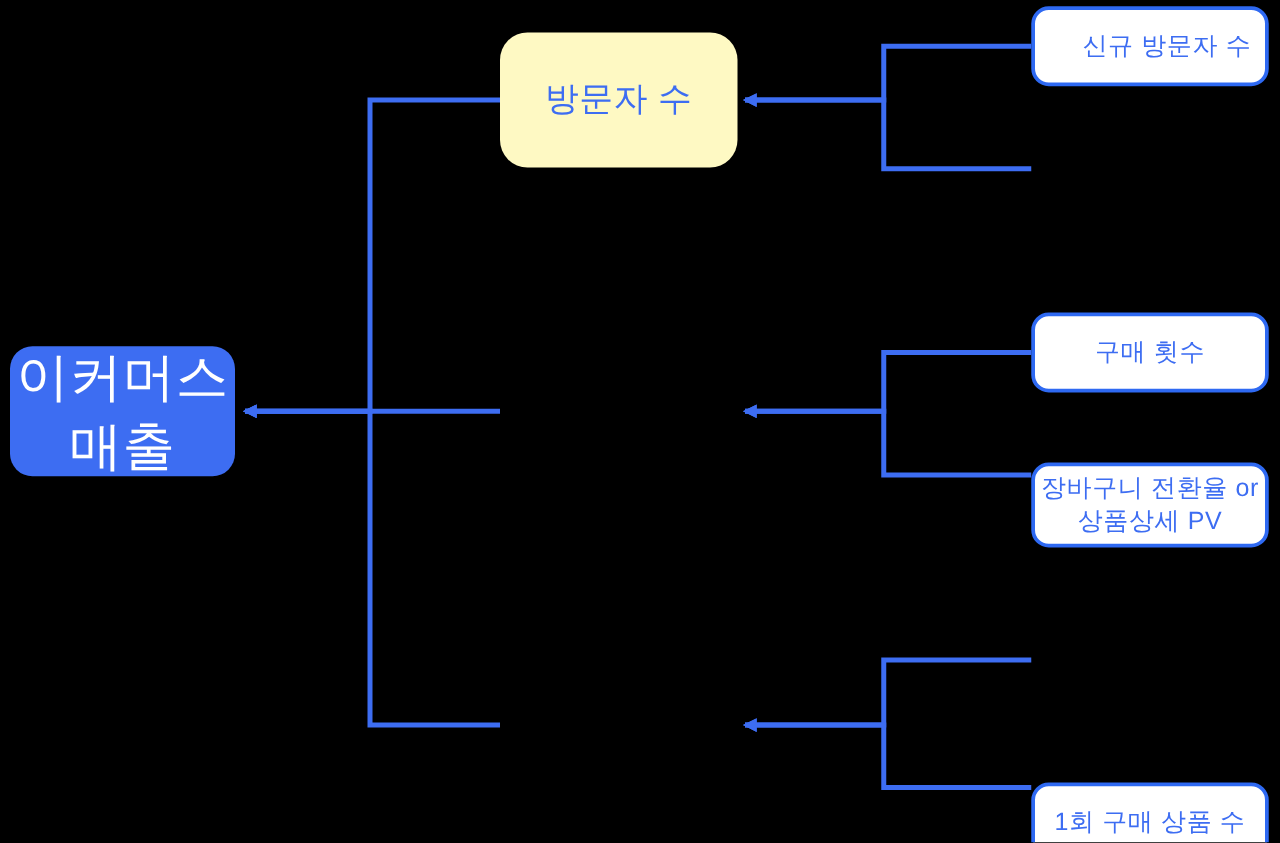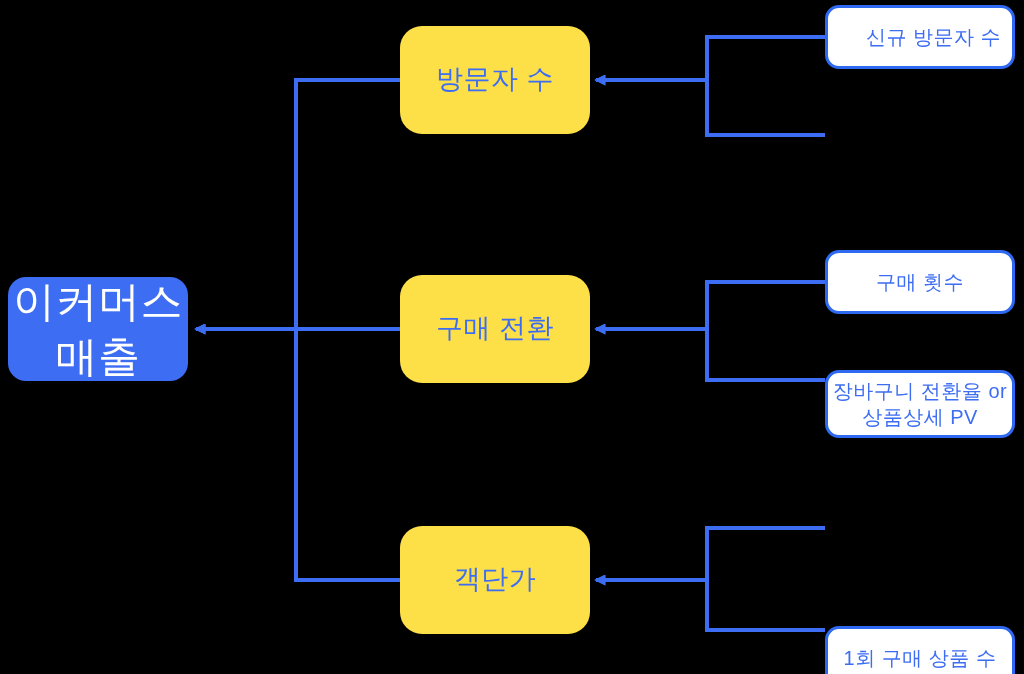--- a/index.html
+++ b/index.html
@@ -32,21 +32,21 @@
   .node.root {
     left: 8px; top: 277px; width: 180px; height: 104px;
     background: #3D6DF2;
     color: #FFFFFF;
     border-radius: 18px;
     font-size: 42px;
   }
   .node.branch {
     width: 190px; height: 108px;
     left: 400px;
-    background: #fde047;
+    background: #fef9c3;
     color: #3D6DF2;
     border-radius: 22px;
     font-size: 27px;
   }
   .node.branch.b0 { top: 26px; }
   .node.branch.b1 { top: 275px; }
   .node.branch.b2 { top: 526px; }
   .node.leaf {
     width: 190px;
     left: 825px;
@@ -84,22 +84,20 @@
       <path d="M 825 380 H 707 V 329 H 596" marker-end="url(#arrow)"></path>
       <path d="M 825 528 H 707 V 580 H 596" marker-end="url(#arrow)"></path>
       <path d="M 825 630 H 707 V 580 H 596" marker-end="url(#arrow)"></path>
     </g>
   </svg>
 
   <div class="node root">이커머스
 매출</div>
 
   <div class="node branch b0">방문자 수</div>
-  <div class="node branch b1">구매 전환</div>
-  <div class="node branch b2">객단가</div>
 
   <div class="node leaf l0">신규 방문자 수</div>
   <div class="node leaf l2">구매 횟수</div>
   <div class="node leaf l3">장바구니 전환율 or
 상품상세 PV</div>
   <div class="node leaf l5">1회 구매 상품 수</div>
 
 </div>
 
 </body></html>

